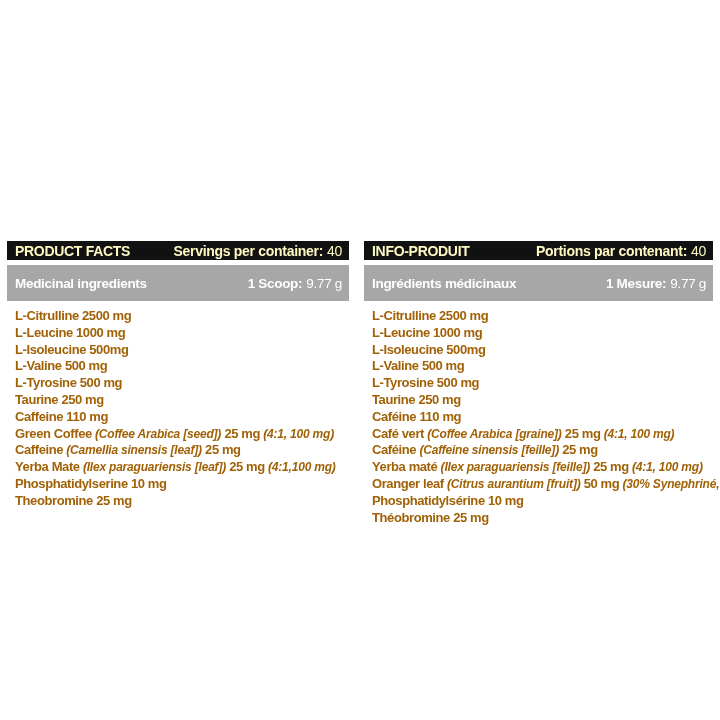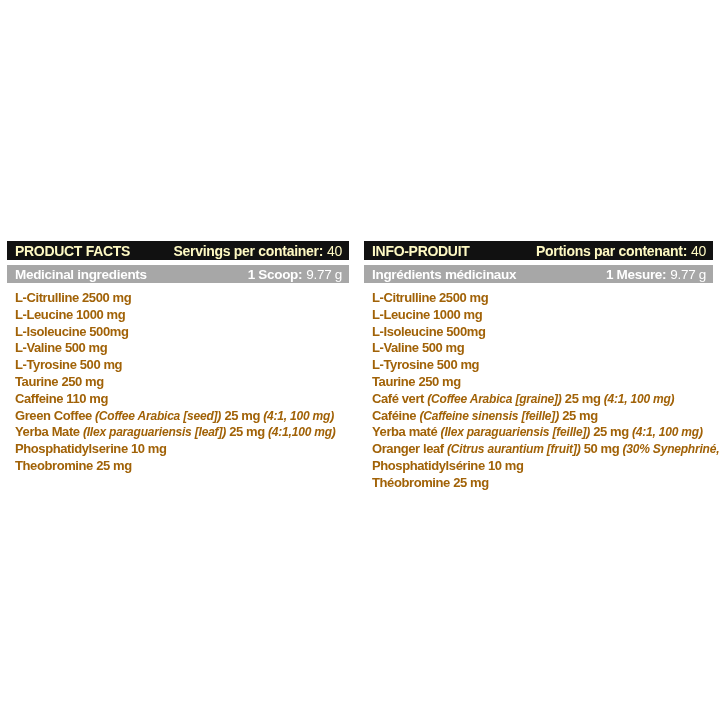--- a/index.html
+++ b/index.html
@@ -31,21 +31,21 @@
   .bar-black {
     background: #111111;
     color: #fef9c3;
     height: 19px;
     font-size: 14px;
     font-weight: bold;
   }
   .bar-gray {
     background: #a7a7a7;
     color: #ffffff;
-    height: 18px;
+    height: 36px;
     margin-top: 5px;
     font-size: 13.5px;
     font-weight: bold;
   }
   .bar-right { font-weight: bold; }
   .bar-right .val { font-weight: normal; margin-left: 4px; }
 
   .ing-list {
     margin-top: 7px;
     padding-left: 8px;
@@ -81,20 +81,21 @@
     </div>
     <div class="ing-list">
         <div class="ing-row"><span class="ing-name">L-Citrulline</span> <span class="ing-amount">2500 mg</span></div>
         <div class="ing-row"><span class="ing-name">L-Leucine</span> <span class="ing-amount">1000 mg</span></div>
         <div class="ing-row"><span class="ing-name">L-Isoleucine</span> <span class="ing-amount">500mg</span></div>
         <div class="ing-row"><span class="ing-name">L-Valine</span> <span class="ing-amount">500 mg</span></div>
         <div class="ing-row"><span class="ing-name">L-Tyrosine</span> <span class="ing-amount">500 mg</span></div>
         <div class="ing-row"><span class="ing-name">Taurine</span> <span class="ing-amount">250 mg</span></div>
         <div class="ing-row"><span class="ing-name">Caffeine</span> <span class="ing-amount">110 mg</span></div>
         <div class="ing-row"><span class="ing-name">Green Coffee</span> <span class="ing-latin">(Coffee Arabica [seed])</span> <span class="ing-amount">25 mg</span> <span class="ing-note">(4:1, 100 mg)</span></div>
+        <div class="ing-row"><span class="ing-name">Caffeine</span> <span class="ing-latin">(Camellia sinensis [leaf])</span> <span class="ing-amount">25 mg</span></div>
         <div class="ing-row"><span class="ing-name">Yerba Mate</span> <span class="ing-latin">(Ilex paraguariensis [leaf])</span> <span class="ing-amount">25 mg</span> <span class="ing-note">(4:1,100 mg)</span></div>
         <div class="ing-row"><span class="ing-name">Phosphatidylserine</span> <span class="ing-amount">10 mg</span></div>
         <div class="ing-row"><span class="ing-name">Theobromine</span> <span class="ing-amount">25 mg</span></div>
       </div>
   </div>
 
   <div class="panel panel-1">
     <div class="bar bar-black">
       <span>INFO-PRODUIT</span>
       <span class="bar-right"><span>Portions par contenant:</span><span class="val">40</span></span>
@@ -103,20 +104,21 @@
       <span>Ingrédients médicinaux</span>
       <span class="bar-right"><span>1 Mesure:</span><span class="val">9.77 g</span></span>
     </div>
     <div class="ing-list">
         <div class="ing-row"><span class="ing-name">L-Citrulline</span> <span class="ing-amount">2500 mg</span></div>
         <div class="ing-row"><span class="ing-name">L-Leucine</span> <span class="ing-amount">1000 mg</span></div>
         <div class="ing-row"><span class="ing-name">L-Isoleucine</span> <span class="ing-amount">500mg</span></div>
         <div class="ing-row"><span class="ing-name">L-Valine</span> <span class="ing-amount">500 mg</span></div>
         <div class="ing-row"><span class="ing-name">L-Tyrosine</span> <span class="ing-amount">500 mg</span></div>
         <div class="ing-row"><span class="ing-name">Taurine</span> <span class="ing-amount">250 mg</span></div>
+        <div class="ing-row"><span class="ing-name">Caféine</span> <span class="ing-amount">110 mg</span></div>
         <div class="ing-row"><span class="ing-name">Café vert</span> <span class="ing-latin">(Coffee Arabica [graine])</span> <span class="ing-amount">25 mg</span> <span class="ing-note">(4:1, 100 mg)</span></div>
         <div class="ing-row"><span class="ing-name">Caféine</span> <span class="ing-latin">(Caffeine sinensis [feille])</span> <span class="ing-amount">25 mg</span></div>
         <div class="ing-row"><span class="ing-name">Yerba maté</span> <span class="ing-latin">(Ilex paraguariensis [feille])</span> <span class="ing-amount">25 mg</span> <span class="ing-note">(4:1, 100 mg)</span></div>
         <div class="ing-row"><span class="ing-name">Oranger leaf</span> <span class="ing-latin">(Citrus aurantium [fruit])</span> <span class="ing-amount">50 mg</span> <span class="ing-note">(30% Synephriné, 125: 1, 6250 mg)</span></div>
         <div class="ing-row"><span class="ing-name">Phosphatidylsérine</span> <span class="ing-amount">10 mg</span></div>
         <div class="ing-row"><span class="ing-name">Théobromine</span> <span class="ing-amount">25 mg</span></div>
       </div>
   </div>
 
 </div>

